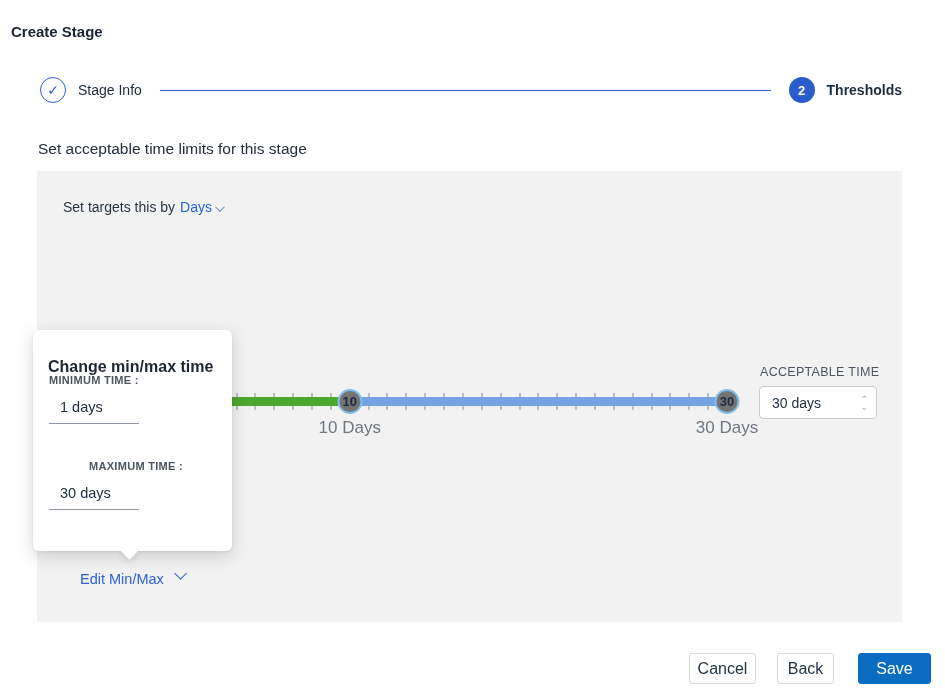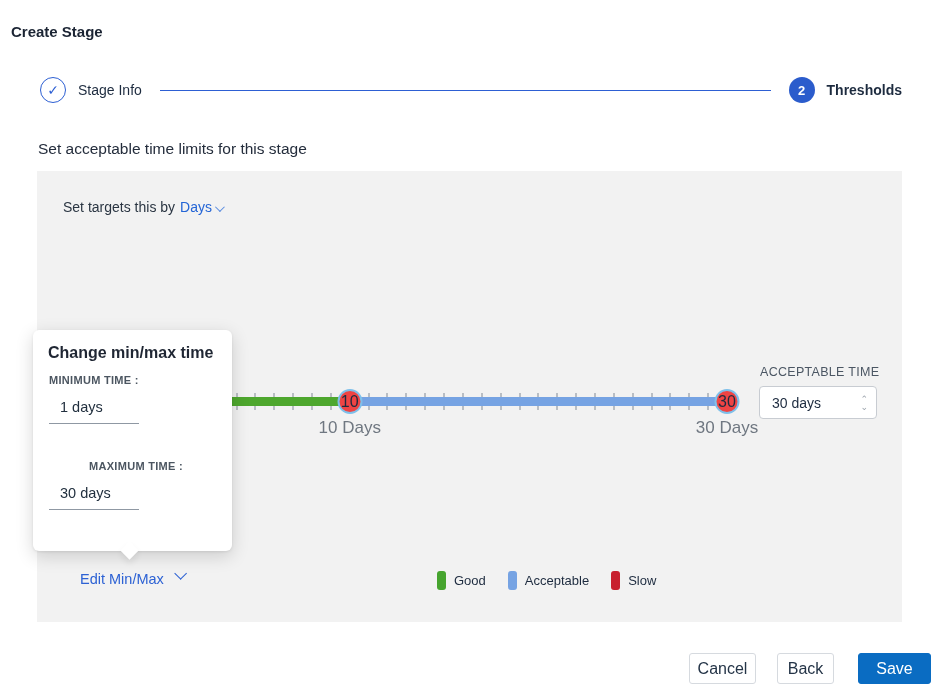--- a/index.html
+++ b/index.html
@@ -27,42 +27,42 @@
 
   .target-row { left:26px; top:28px; font-size:14px; color:#2a3542; display:flex; align-items:center; gap:5px; }
   .link-blue { color:#2465d6; cursor:pointer; }
   .chev { display:inline-block; width:7px; height:7px; border-right:1.5px solid #5b8de0; border-bottom:1.5px solid #5b8de0; transform:rotate(45deg) translateY(-2px); margin-left:3px; }
 
   
   .slider { left:143px; top:220px; width:547px; height:40px; }
   .tick { position:absolute; top:2px; width:2px; height:17px; background:#b9bec4; transform:translateX(-50%); }
   .seg { position:absolute; top:6px; height:9px; }
   .seg:first-child { border-radius:4px 0 0 4px; }
-  .handle { position:absolute; top:-2px; width:25px; height:25px; border-radius:50%; background:#ef4444; border:2px solid #7fc0ea; display:flex; align-items:center; justify-content:center; font-size:16px; color:#1d2b3f; transform:translateX(-50%); cursor:grab; z-index:2; }
+  .handle { position:absolute; top:-2px; width:25px; height:25px; border-radius:50%; background:#737373; border:2px solid #7fc0ea; display:flex; align-items:center; justify-content:center; font-size:13px; color:#1d2b3f; transform:translateX(-50%); cursor:grab; z-index:2;font-weight:bold; }
   .handle-label { position:absolute; top:27px; font-size:17px; color:#6f7781; transform:translateX(-50%); white-space:nowrap; }
 
   
   .acc-label { left:723px; top:194px; font-size:12.5px; color:#4b5663; letter-spacing:0.3px; }
   .acc-box { left:722px; top:215px; width:118px; height:33px; background:#fff; border:1px solid #c8ccd2; border-radius:4px; display:flex; align-items:center; }
   .acc-box input { border:none; outline:none; background:transparent; width:80px; padding-left:12px; font-size:14px; color:#1d2b3f; font-family:"Liberation Sans", sans-serif; }
   .spinner { display:flex; flex-direction:column; align-items:center; margin-left:auto; margin-right:8px; gap:0; }
   .spin-btn { font-size:9px; line-height:8px; color:#9aa2ab; cursor:pointer; }
 
   
   .edit-link { left:43px; top:400px; font-size:14.5px; color:#2d62d4; display:flex; align-items:flex-start; gap:10px; cursor:pointer; }
   .chev-lg { display:inline-block; width:9px; height:9px; border-right:1.7px solid #2d62d4; border-bottom:1.7px solid #2d62d4; transform:rotate(45deg) translateY(-3px); }
   .legend { left:400px; top:400px; display:flex; align-items:center; gap:22px; }
   .legend-item { display:flex; align-items:center; gap:8px; }
   .swatch { width:9px; height:19px; border-radius:3px; }
   .legend-label { font-size:13px; color:#1d2b3f; }
 
   
   .popup { left:33px; top:330px; width:199px; height:221px; background:#fff; border-radius:6px; box-shadow:0 5px 18px rgba(0,0,0,0.16), 0 1px 3px rgba(0,0,0,0.08); z-index:5; }
   .popup-arrow { position:absolute; left:90px; bottom:-6px; width:13px; height:13px; background:#fff; transform:rotate(45deg); box-shadow:3px 3px 6px rgba(0,0,0,0.08); }
-  .popup-title { position:absolute; left:15px; top:14px; font-size:16px; font-weight:700; color:#1f2633; }
+  .popup-title { position:absolute; left:15px; top:28px; font-size:16px; font-weight:700; color:#1f2633; }
   .mini-label { position:absolute; left:16px; font-size:11px; font-weight:700; letter-spacing:0.3px; color:#4c5661; }
   .u-input { position:absolute; left:16px; width:90px; border-bottom:1px solid #8f98a3; }
   .u-input input { border:none; outline:none; background:transparent; width:88px; padding:0 0 8px 11px; font-size:14.5px; color:#22303f; font-family:"Liberation Sans", sans-serif; }
 
   
   .btn { position:absolute; top:653px; height:31px; border-radius:3px; font-size:16px; display:flex; align-items:center; justify-content:center; cursor:pointer; font-family:"Liberation Sans", sans-serif; }
   .btn-ghost { background:#fff; border:1px solid #d6dadf; color:#243447; }
   .btn-primary { background:#0a6cc2; border:1px solid #0a6cc2; color:#fff; }
   .btn-cancel { left:689px; width:67px; }
   .btn-back  { left:777px; width:57px; }
@@ -148,34 +148,20 @@
       <span class="spin-btn">⌃</span>
       <span class="spin-btn">⌄</span>
     </div>
   </div>
 
   <div class="abs edit-link">
     <span>Edit Min/Max</span>
     <span class="chev-lg"></span>
   </div>
 
-  <div class="abs legend">
-    <div class="legend-item">
-      <div class="swatch" style="background: rgb(70, 164, 46);"></div>
-      <div class="legend-label">Good</div>
-    </div>
-    <div class="legend-item">
-      <div class="swatch" style="background: rgb(118, 163, 227);"></div>
-      <div class="legend-label">Acceptable</div>
-    </div>
-    <div class="legend-item">
-      <div class="swatch" style="background: rgb(200, 32, 47);"></div>
-      <div class="legend-label">Slow</div>
-    </div>
-  </div>
 </div>
 
 <div class="abs popup">
   <div class="popup-arrow"></div>
   <div class="popup-title">Change min/max time</div>
   <div class="mini-label" style="top:44px;">MINIMUM TIME :</div>
   <div class="u-input" style="top:68px;">
     <input value="1 days" style="">
   </div>
   <div class="mini-label" style="top:130px;padding-left:40px;">MAXIMUM TIME :</div>

